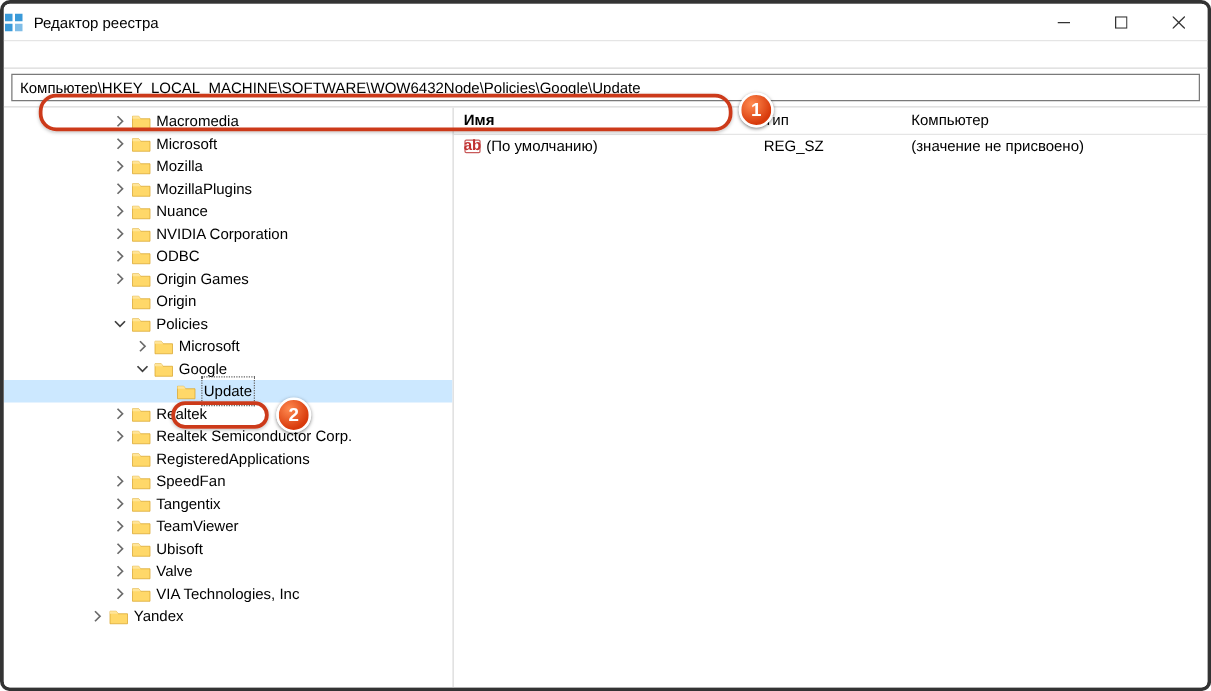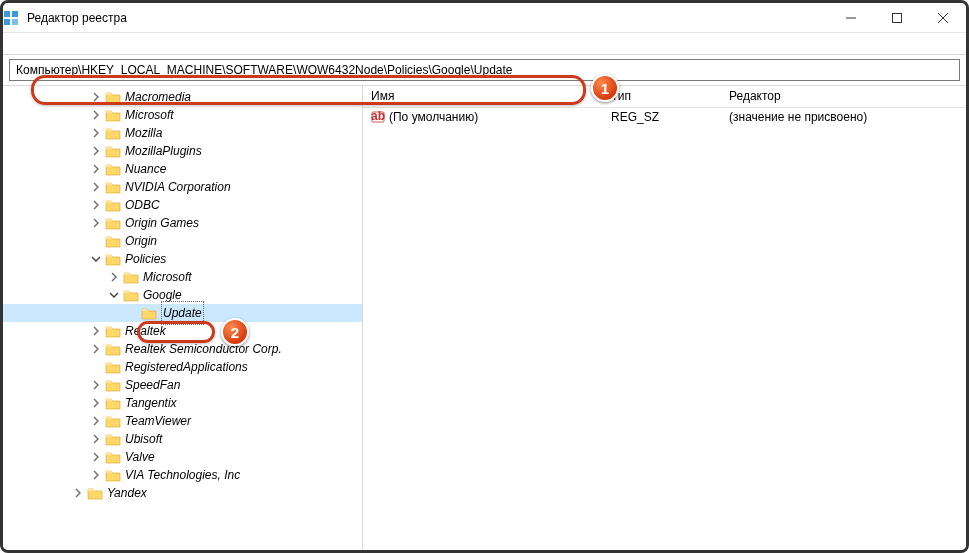--- a/index.html
+++ b/index.html
@@ -23,35 +23,35 @@
 .addr-highlight { position: absolute; left: 28px; top: 72px; width: 555px; height: 30px; border: 3px solid #cc3a1a; border-radius: 14px; pointer-events: none; box-shadow: 0 1px 3px rgba(0,0,0,.25); }
 
 
 .content { flex: 1; display: flex; border-top: 1px solid #d9d9d9; overflow: hidden; }
 .tree-pane { width: 360px; border-right: 1px solid #d9d9d9; overflow-y: auto; overflow-x: hidden; padding-top: 2px; }
 .list-pane { flex: 1; display: flex; flex-direction: column; }
 
 
 .list-header { display: flex; height: 22px; border-bottom: 1px solid #e5e5e5; }
 .list-header .col { padding: 3px 8px; color: #000; border-right: 1px solid transparent; }
-.col-name { width: 240px; }
+.col-name { width: 240px; font-weight: bold; }
 .col-type { width: 118px; }
 .col-value { flex: 1; }
 .list-body { flex: 1; overflow: auto; }
 .list-row { display: flex; height: 18px; align-items: center; }
 .list-row .cell { padding: 1px 8px; }
 .cell-name { width: 240px; display:flex; align-items:center; gap:4px; }
 .cell-type { width: 118px; }
 .cell-value { flex: 1; }
 .val-icon { width:14px; height:14px; display:inline-flex; align-items:center; justify-content:center; }
 
 
 .tree { list-style: none; }
 .tree-item { white-space: nowrap; }
-.tree-row { display: flex; align-items: center; height: 18px; cursor: default; font-style: italic; }
+.tree-row { display: flex; align-items: center; height: 18px; cursor: default; }
 .expander { width: 14px; height: 14px; display: inline-flex; align-items: center; justify-content: center; color: #6b6b6b; flex-shrink:0; }
 .expander.none { visibility: hidden; }
 .folder-icon { width: 16px; height: 14px; margin: 0 4px 0 2px; flex-shrink:0; }
 .tree-label { color: #000; }
 .tree-row.selected { background: #cce8ff; }
 .tree-row.selected .tree-label { border: 1px dotted #666; padding: 4px 1px; }
 
 .indent-0 { padding-left: 86px; }
 .indent-1 { padding-left: 104px; }
 .indent-2 { padding-left: 122px; }
@@ -436,21 +436,21 @@
             </svg>
         </span>
         <span class="tree-label">Yandex</span>
       </div>
     </div>
 
     <div class="list-pane">
       <div class="list-header">
         <div class="col col-name">Имя</div>
         <div class="col col-type">Тип</div>
-        <div class="col col-value">Редактор</div>
+        <div class="col col-value">Компьютер</div>
       </div>
       <div class="list-body" id="list-body">
           <div class="list-row">
             <div class="cell cell-name">
               <span class="val-icon">
                 <svg viewBox="0 0 14 14">
                   <rect x="1" y="2" width="12" height="10" rx="1" fill="#fff" stroke="#c85a5a" stroke-width="1"></rect>
                   <text x="7" y="10" text-anchor="middle" font-size="7" fill="#c03030" font-weight="bold">ab</text>
                 </svg>
               </span>

